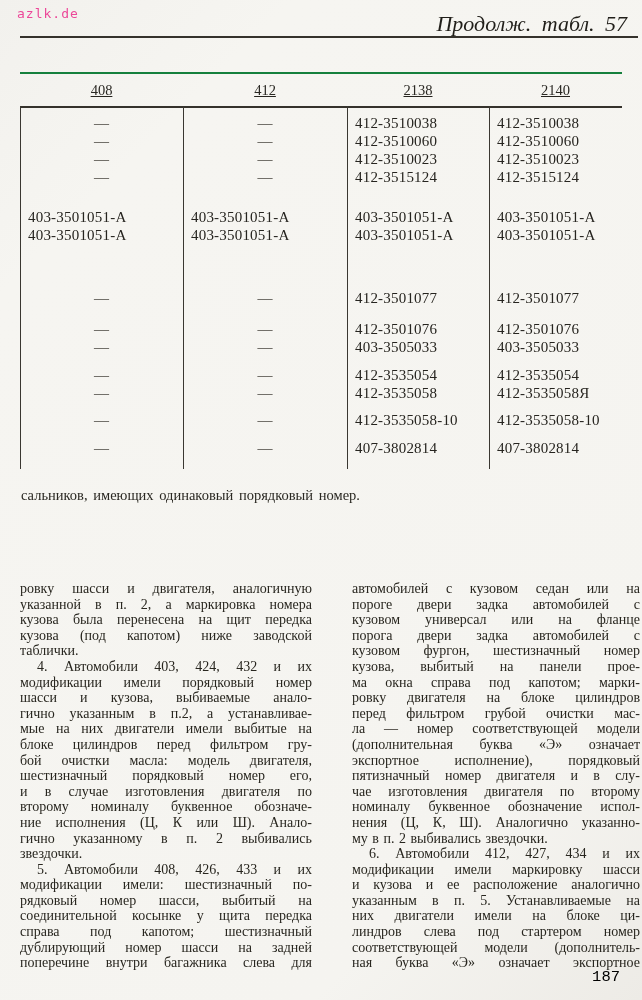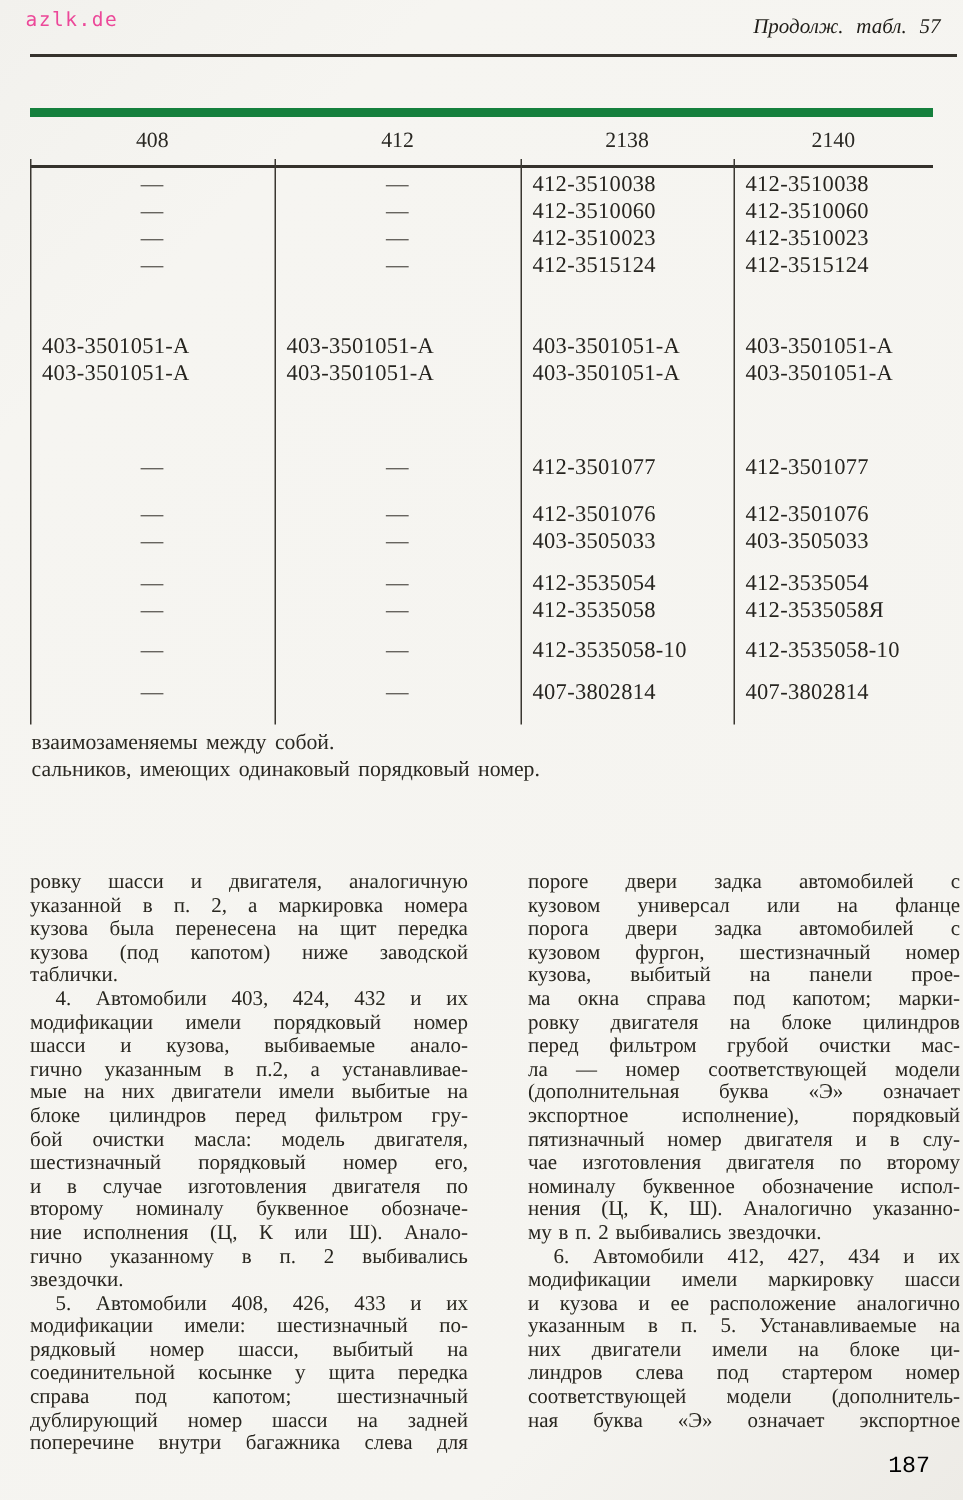--- a/index.html
+++ b/index.html
@@ -10,38 +10,38 @@
     color:#26241f;
     -webkit-font-smoothing:antialiased;
   }
   .watermark{
     position:absolute;left:17px;top:6px;
     font-family:"DejaVu Sans Mono","Liberation Mono",monospace;
     font-size:13px;letter-spacing:1px;color:#ec4899;
   }
   .caption{
     position:absolute;top:11px;right:15px;
-    font-style:italic;font-size:14px;word-spacing:5px;color:#201e19;
+    font-style:italic;font-size:22px;word-spacing:5px;color:#201e19;
   }
   .top-rule{position:absolute;left:20px;top:36px;width:618px;height:2px;background:#35322c;}
 
   
   .thead{
     position:absolute;left:20px;top:72px;width:602px;height:32px;
-    border-top:6px solid #15803d;border-bottom:2px solid #35322c;
-    display:grid;grid-template-columns:163px 164px 142px 1fr;align-items:center;
+    border-top:2px solid #15803d;border-bottom:2px solid #35322c;
+    display:grid;grid-template-columns:163px 164px 142px 1fr;align-items:center;text-decoration:underline;
   }
   .thcell{text-align:center;font-size:14.5px;color:#2a2823;}
 
   
   .tbody{position:absolute;left:20px;top:106px;width:602px;padding:8px 0 12px 0;}
   .vline{position:absolute;top:0;bottom:0;width:1px;background:#3a3731;}
   .v1{left:0px;} .v2{left:163px;} .v3{left:327px;} .v4{left:469px;}
   .group{margin-top:0;}
-  .rows .group:nth-child(2){margin-top:36px;}
+  .rows .group:nth-child(2){margin-top:22px;}
   .rows .group:nth-child(3){margin-top:45px;}
   .rows .group:nth-child(4){margin-top:13px;}
   .rows .group:nth-child(5){margin-top:10px;}
   .rows .group:nth-child(6){margin-top:9px;}
   .rows .group:nth-child(7){margin-top:10px;}
   .trow{display:grid;grid-template-columns:163px 164px 142px 1fr;line-height:18px;}
   .tcell{font-size:15px;padding-left:8px;white-space:nowrap;letter-spacing:.2px;}
   .tcell.dash{text-align:center;padding-left:0;color:#44413b;}
 
   
@@ -170,21 +170,20 @@
           <div class="tcell dash">—</div>
           <div class="tcell dash">—</div>
           <div class="tcell">407-3802814</div>
           <div class="tcell">407-3802814</div>
         </div>
       </div>
     </div>
 </div>
 
 <div class="footnotes">
-    <div class="fline">взаимозаменяемы между собой.</div>
     <div class="fline">сальников, имеющих одинаковый порядковый номер.</div>
   </div>
 
 <div class="columns">
   <div class="col left">
       <div class="tline">ровку шасси и двигателя, аналогичную</div>
       <div class="tline">указанной в п. 2, а маркировка номера</div>
       <div class="tline">кузова была перенесена на щит передка</div>
       <div class="tline">кузова (под капотом) ниже заводской</div>
       <div class="tline endline">таблички.</div>
@@ -203,20 +202,21 @@
       <div class="tline endline">звездочки.</div>
       <div class="tline ind">5. Автомобили 408, 426, 433 и их</div>
       <div class="tline">модификации имели: шестизначный по-</div>
       <div class="tline">рядковый номер шасси, выбитый на</div>
       <div class="tline">соединительной косынке у щита передка</div>
       <div class="tline">справа под капотом; шестизначный</div>
       <div class="tline">дублирующий номер шасси на задней</div>
       <div class="tline">поперечине внутри багажника слева для</div>
     </div>
   <div class="col right">
+      <div class="tline">автомобилей с кузовом седан или на</div>
       <div class="tline">пороге двери задка автомобилей с</div>
       <div class="tline">кузовом универсал или на фланце</div>
       <div class="tline">порога двери задка автомобилей с</div>
       <div class="tline">кузовом фургон, шестизначный номер</div>
       <div class="tline">кузова, выбитый на панели прое-</div>
       <div class="tline">ма окна справа под капотом; марки-</div>
       <div class="tline">ровку двигателя на блоке цилиндров</div>
       <div class="tline">перед фильтром грубой очистки мас-</div>
       <div class="tline">ла — номер соответствующей модели</div>
       <div class="tline">(дополнительная буква «Э» означает</div>

